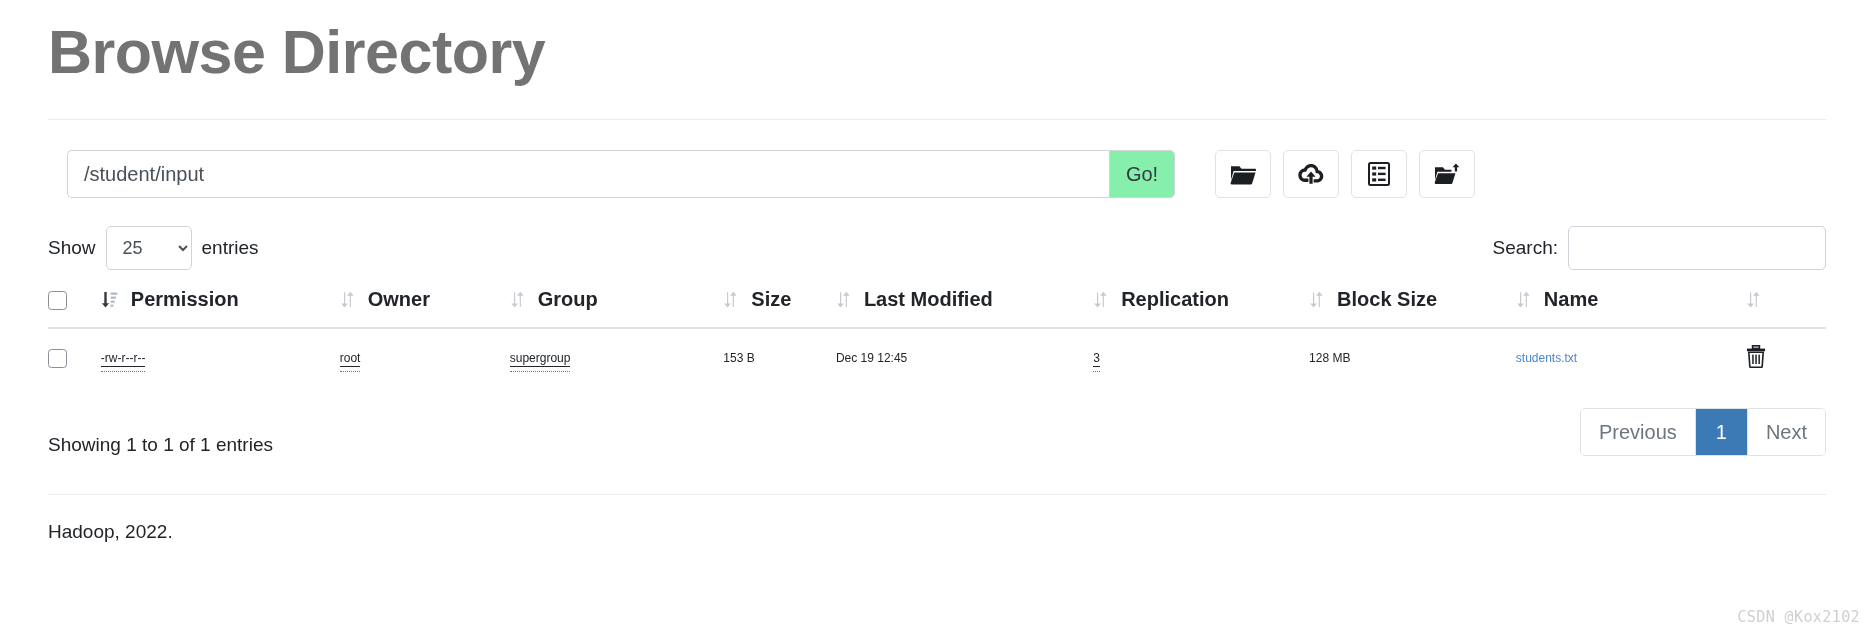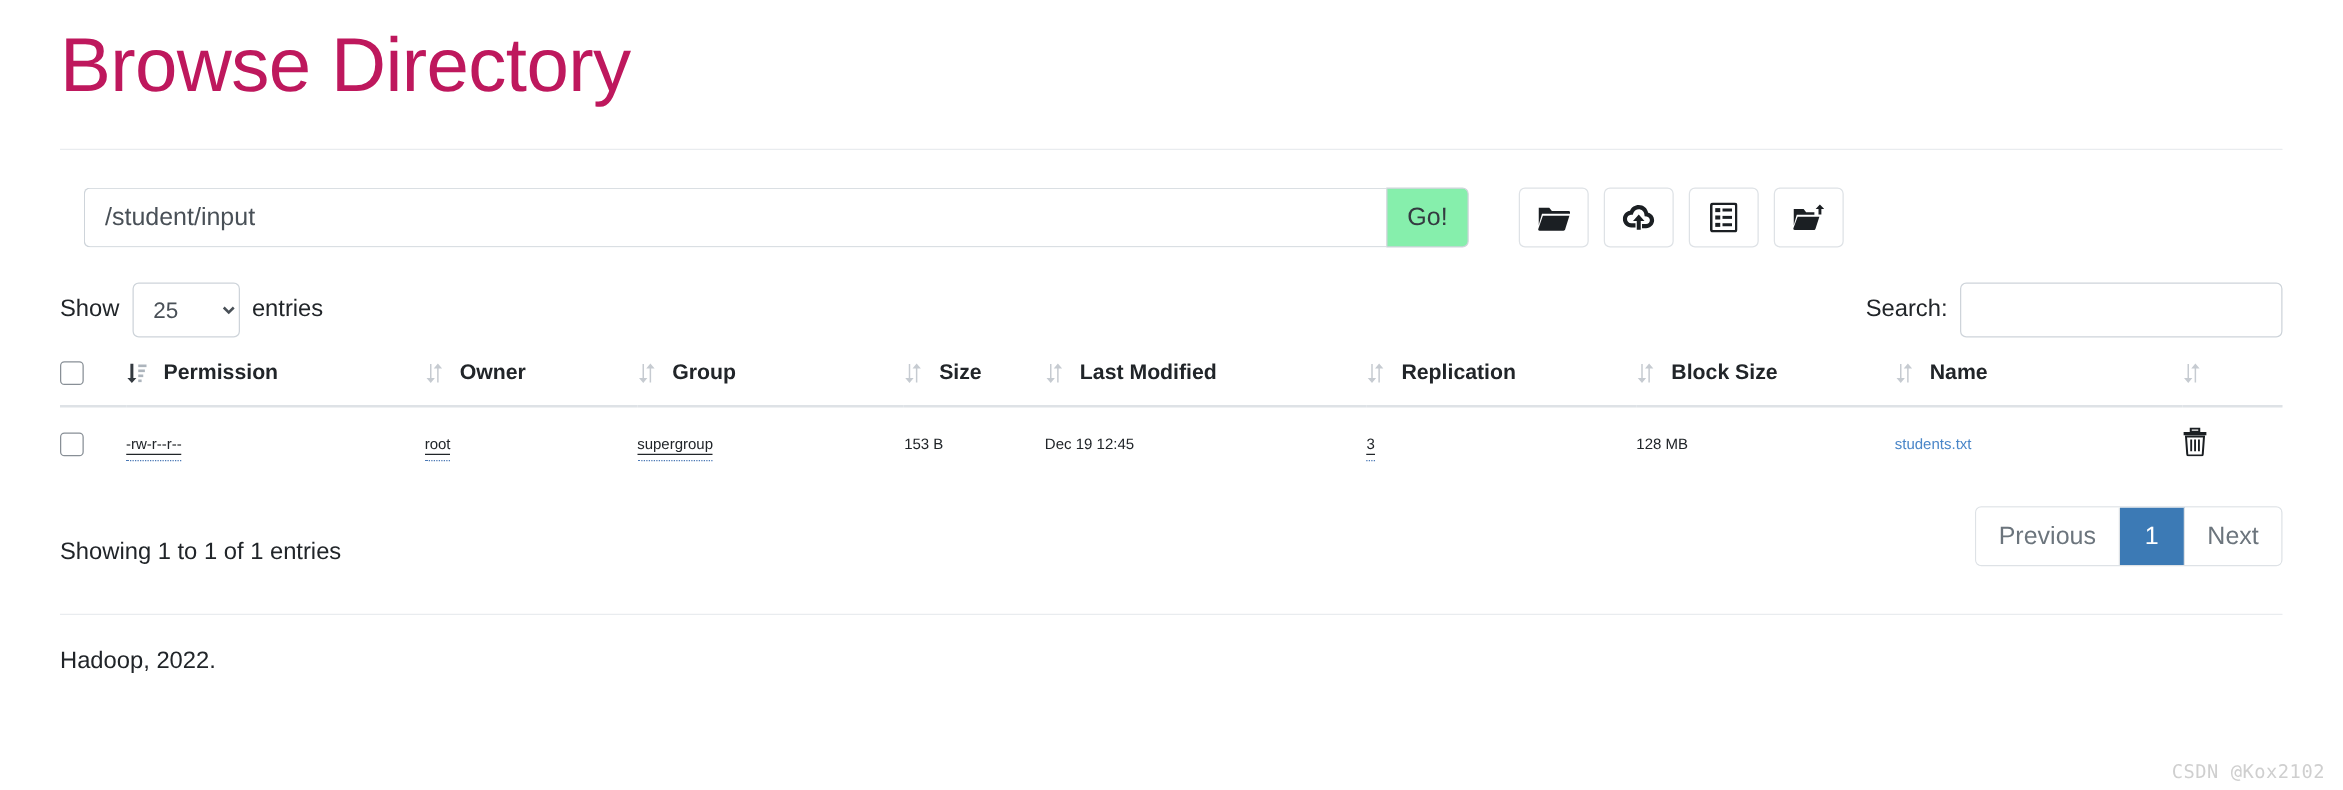--- a/index.html
+++ b/index.html
@@ -22,23 +22,23 @@
   .page {
     position: relative;
     width: 1874px;
     height: 632px;
     padding: 0 48px;
   }
 
   
   .page-title {
     font-size: 61px;
-    font-weight: 400;
+    font-weight: 700;
     line-height: 1.0;
-    color: #be185d;
+    color: #737373;
     margin: 0;
     padding-top: 22px;
     letter-spacing: -0.5px;
   }
 
   .rule {
     border: 0;
     border-top: 1px solid #e9ecef;
     margin: 36px 0 0 0;
     height: 0;
@@ -155,21 +155,21 @@
   
   table.grid {
     width: 100%;
     border-collapse: collapse;
     margin-top: 18px;
     table-layout: fixed;
   }
   table.grid thead th {
     text-align: left;
     font-weight: bold;
-    font-size: 17px;
+    font-size: 20px;
     color: #212529;
     padding: 0 0 16px 0;
     border-bottom: 2px solid #dee2e6;
     vertical-align: middle;
     white-space: nowrap;
   }
   table.grid tbody td {
     padding: 16px 0 18px 0;
     font-size: 12px;
     color: #212529;

